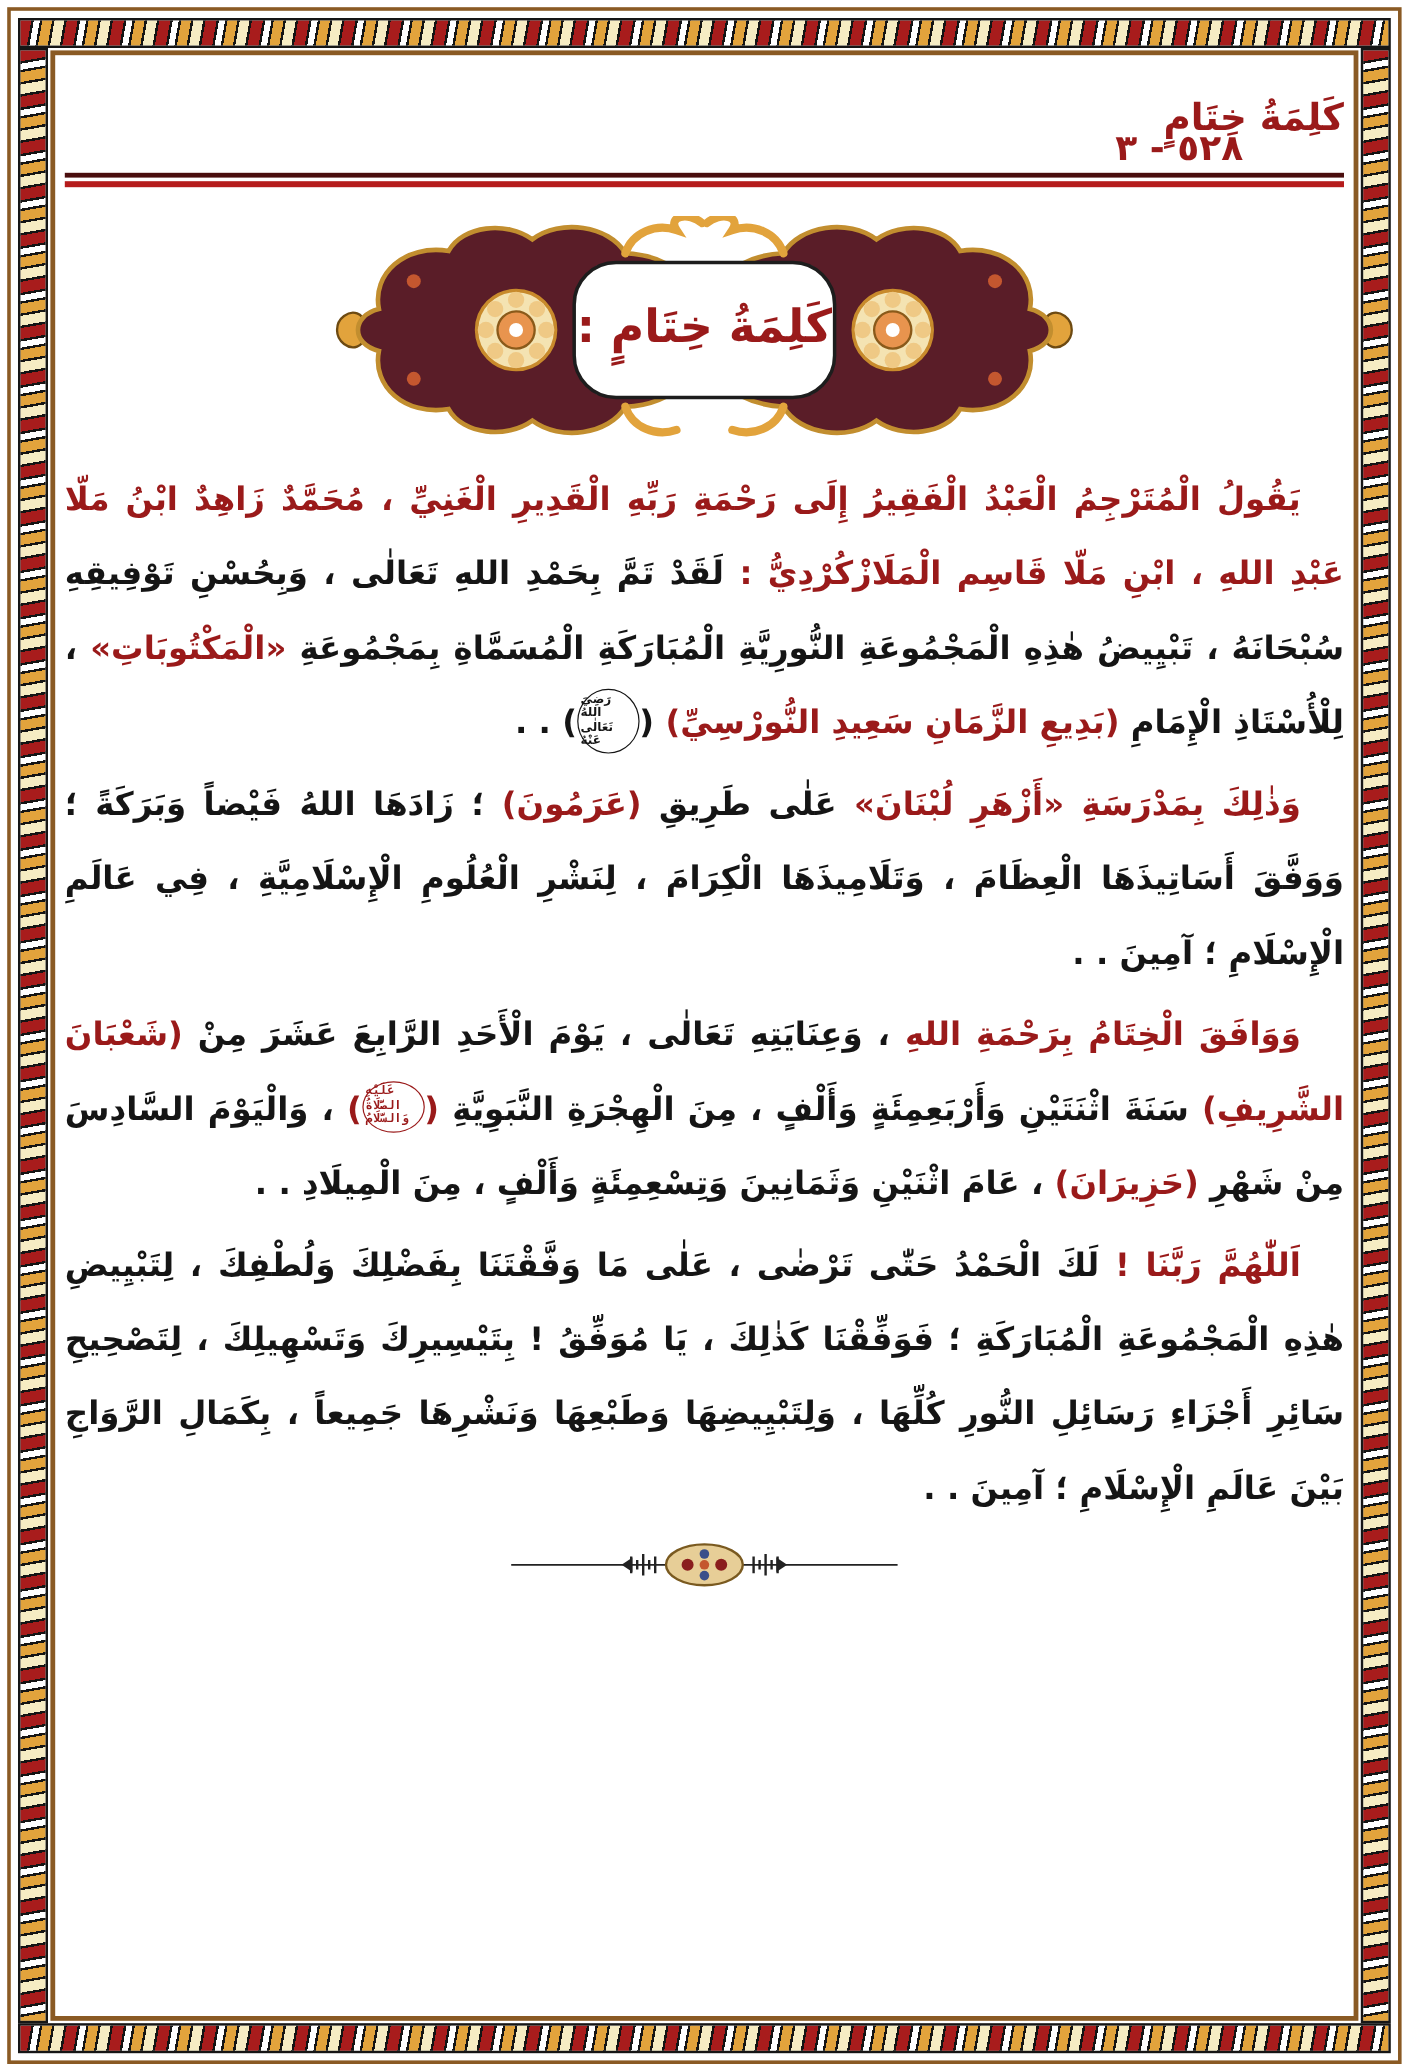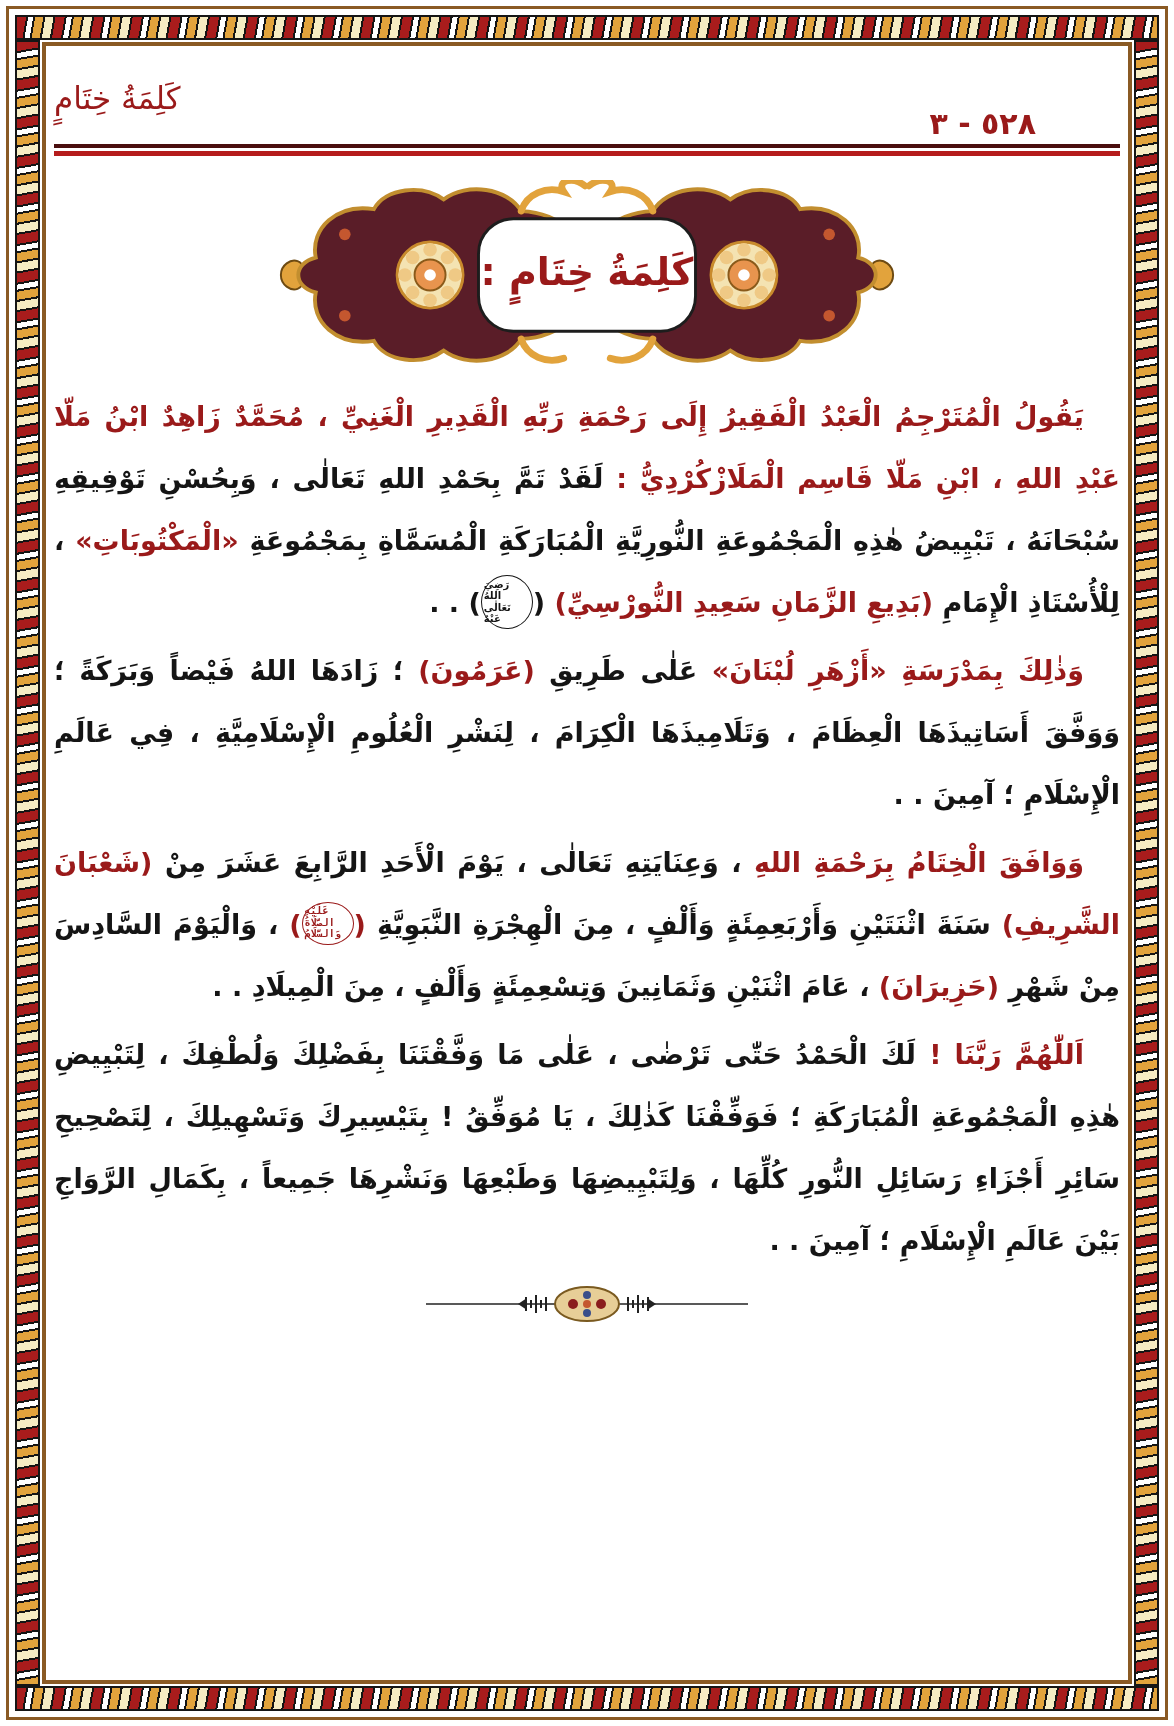--- a/index.html
+++ b/index.html
@@ -24,21 +24,21 @@
       #E2A33C 18px 26px, #141414 26px 28px, #F6ECC3 28px 36px, #141414 36px 38px);
   }
   .band.top { top:15px; } .band.bottom { bottom:15px; }
   .band.left { left:15px; } .band.right { right:15px; }
   .frame-inner { position:absolute; inset:42px; border:4px solid #8A5A24; pointer-events:none; }
 
   
   .content { position:absolute; top:46px; left:54px; right:54px; bottom:46px; }
   .header { position:relative; margin-top:34px; height:56px; }
   .page-title {
-    text-align:left; font-size:31px; font-weight:normal; color:var(--red); letter-spacing:1px;
+    text-align:right; font-size:31px; font-weight:bold; color:var(--red); letter-spacing:1px;
   }
   .page-number {
     position:absolute; top:2px; right:84px; font-size:30px; font-weight:bold; color:var(--red);
     direction:rtl;
     margin-top:24px;
   }
   .rule-dark { height:4px; background:#4A0E0E; margin-top:8px; }
   .rule-red  { height:5px; background:#B51C1C; margin-top:3px; }
 
   .ornament { position:relative; width:620px; margin:24px auto 0; height:190px;text-align:center; }

